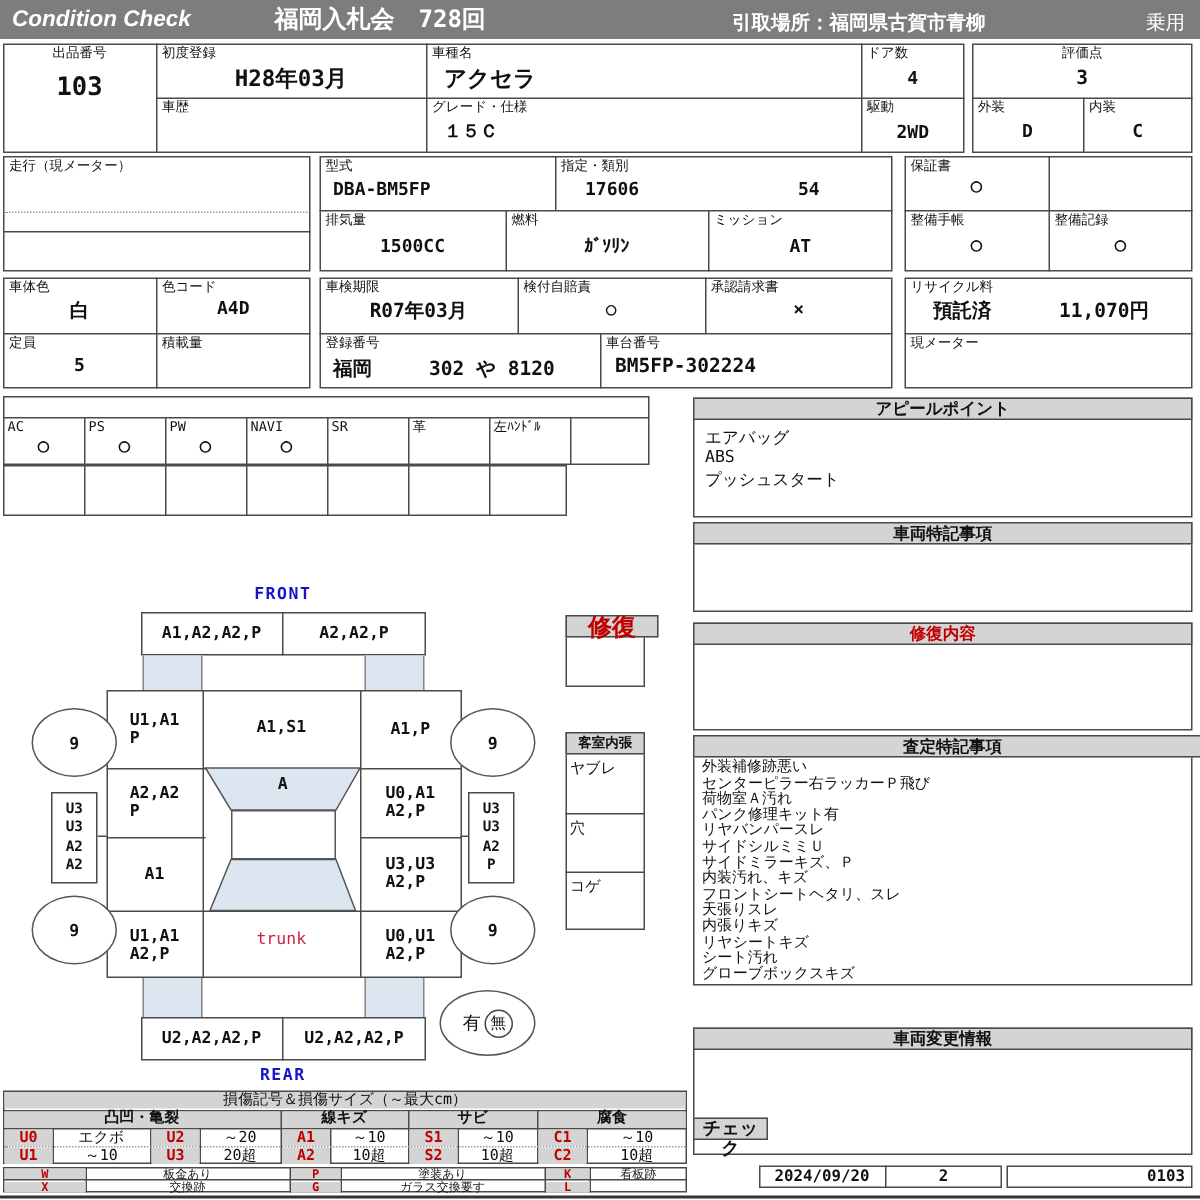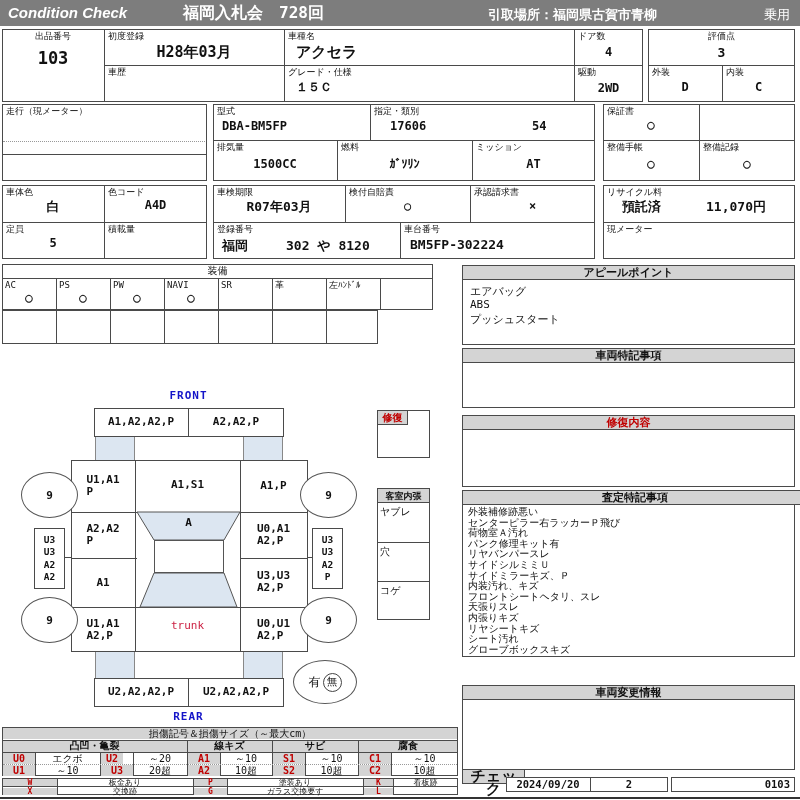--- a/index.html
+++ b/index.html
@@ -131,21 +131,20 @@
 
   <div class="b" style="left:603px;top:185px;width:192px;height:74px"></div>
   <div class="hl" style="left:603px;top:222px;width:192px"></div>
   <div class="t lbl" style="left:607px;top:187px">リサイクル料</div>
   <div class="t bold" style="left:622px;top:198px;font-size:13px">預託済</div>
   <div class="t bold" style="left:706px;top:198px;font-size:13px">11,070円</div>
   <div class="t lbl" style="left:607px;top:224px">現メーター</div>
 
   <div class="b" style="left:2px;top:264px;width:431px;height:46px"></div>
   <div class="b" style="left:2px;top:310px;width:376px;height:34px"></div>
-  <div class="t c" style="left:2px;top:265px;width:431px;font-size:10px;line-height:12px">装備</div>
   <div class="hl" style="left:2px;top:278px;width:431px"></div>
   <div class="vl" style="left:56px;top:278px;height:66px"></div>
   <div class="vl" style="left:110px;top:278px;height:66px"></div>
   <div class="vl" style="left:164px;top:278px;height:66px"></div>
   <div class="vl" style="left:218px;top:278px;height:66px"></div>
   <div class="vl" style="left:272px;top:278px;height:66px"></div>
   <div class="vl" style="left:326px;top:278px;height:66px"></div>
   <div class="vl" style="left:380px;top:278px;height:32px"></div>
   <div class="t lbl" style="left:5px;top:280px">AC</div>
   <div class="t lbl" style="left:59px;top:280px">PS</div>
@@ -186,21 +185,21 @@
     <div>天張りスレ</div>
     <div>内張りキズ</div>
     <div>リヤシートキズ</div>
     <div>シート汚れ</div>
     <div>グローブボックスキズ</div>
   </div>
 
   <div class="b" style="left:462px;top:685px;width:333px;height:85px"></div>
   <div class="phdr" style="left:462px;top:685px;width:333px;height:15px">車両変更情報</div>
 
-  <div class="b gray c bold" style="left:462px;top:769px;width:63px;height:15px;font-size:15px;line-height:13px">チェック</div>
+  <div class="b gray c bold" style="left:462px;top:745px;width:50px;height:15px;font-size:12px;line-height:13px">チェック</div>
   <div class="b" style="left:506px;top:777px;width:162px;height:15px"></div>
   <div class="vl" style="left:590px;top:777px;height:15px"></div>
   <div class="t c bold" style="left:506px;top:777px;width:84px;font-size:10.5px;line-height:15px">2024/09/20</div>
   <div class="t c bold" style="left:590px;top:777px;width:78px;font-size:10.5px;line-height:15px">2</div>
   <div class="b" style="left:671px;top:777px;width:124px;height:15px"></div>
   <div class="t r bold" style="left:671px;top:777px;width:119px;font-size:10.5px;line-height:15px">0103</div>
 
   <div class="t c bold blue" style="left:132px;top:389px;width:113px;font-size:11px;letter-spacing:1px">FRONT</div>
 
   <div class="b" style="left:94px;top:408px;width:190px;height:29px"></div>
@@ -289,21 +288,21 @@
     </div>
   <div class="hl" style="left:65px;top:557px;width:6px"></div>
   <div class="hl" style="left:307px;top:557px;width:5px"></div>
 
   <div class="t flexc" style="left:293px;top:660px;width:64px;height:44px;border:1px solid #555;border-radius:50%;background:#fff;gap:2px;z-index:3">
     <span style="font-size:12px">有</span>
     <span class="flexc" style="width:17px;height:17px;border:1px solid #444;border-radius:50%;font-size:10.5px">無</span>
   </div>
 
   <div class="b" style="left:377px;top:410px;width:53px;height:48px"></div>
-  <div class="phdr red" style="left:377px;top:410px;width:31px;height:15px;font-size:10px;line-height:14px">修復</div>
+  <div class="phdr red" style="left:377px;top:410px;width:62px;height:15px;font-size:16px;line-height:14px">修復</div>
 
   <div class="b" style="left:377px;top:488px;width:53px;height:132px"></div>
   <div class="phdr" style="left:377px;top:488px;width:53px;height:15px;font-size:9px;line-height:14px">客室内張</div>
   <div class="hl" style="left:377px;top:542px;width:53px"></div>
   <div class="hl" style="left:377px;top:581px;width:53px"></div>
   <div class="t" style="left:380px;top:505px;font-size:10px">ヤブレ</div>
   <div class="t" style="left:380px;top:545px;font-size:10px">穴</div>
   <div class="t" style="left:380px;top:584px;font-size:10px">コゲ</div>
 
   <div class="b" style="left:2px;top:727px;width:456px;height:49px"></div>
@@ -320,21 +319,21 @@
   <div class="vl" style="left:358px;top:740px;height:36px"></div>
   <div class="vl" style="left:35px;top:752px;height:24px"></div>
   <div class="vl" style="left:100px;top:752px;height:24px"></div>
   <div class="vl" style="left:133px;top:752px;height:24px"></div>
   <div class="vl" style="left:220px;top:752px;height:24px"></div>
   <div class="vl" style="left:305px;top:752px;height:24px"></div>
   <div class="vl" style="left:391px;top:752px;height:24px"></div>
 
   <div class="t gray c bold red" style="left:3px;top:753px;width:32px;font-size:10px;line-height:11px">U0</div>
   <div class="t c" style="left:35px;top:753px;width:65px;font-size:10px;line-height:11px">エクボ</div>
-  <div class="t gray c bold red" style="left:101px;top:753px;width:22px;font-size:10px;line-height:11px">U2</div>
+  <div class="t gray c bold red" style="left:101px;top:753px;width:32px;font-size:10px;line-height:11px">U2</div>
   <div class="t c" style="left:133px;top:753px;width:54px;font-size:10px;line-height:11px">～20</div>
   <div class="t gray c bold red" style="left:188px;top:753px;width:32px;font-size:10px;line-height:11px">A1</div>
   <div class="t c" style="left:220px;top:753px;width:52px;font-size:10px;line-height:11px">～10</div>
   <div class="t gray c bold red" style="left:273px;top:753px;width:32px;font-size:10px;line-height:11px">S1</div>
   <div class="t c" style="left:305px;top:753px;width:53px;font-size:10px;line-height:11px">～10</div>
   <div class="t gray c bold red" style="left:359px;top:753px;width:32px;font-size:10px;line-height:11px">C1</div>
   <div class="t c" style="left:391px;top:753px;width:67px;font-size:10px;line-height:11px">～10</div>
   <div class="dot" style="left:3px;top:764px;width:454px"></div>
   <div class="t gray c bold red" style="left:3px;top:765px;width:32px;font-size:10px;line-height:11px">U1</div>
   <div class="t c" style="left:35px;top:765px;width:65px;font-size:10px;line-height:11px">～10</div>

